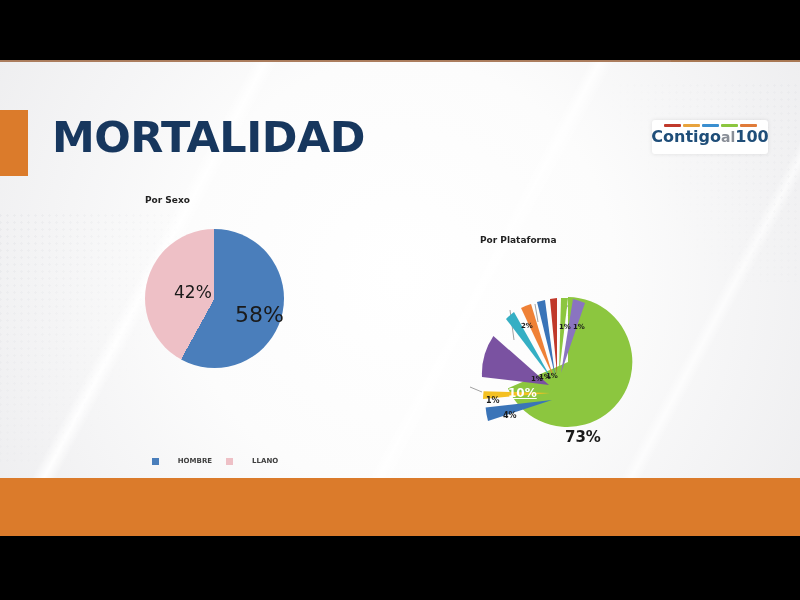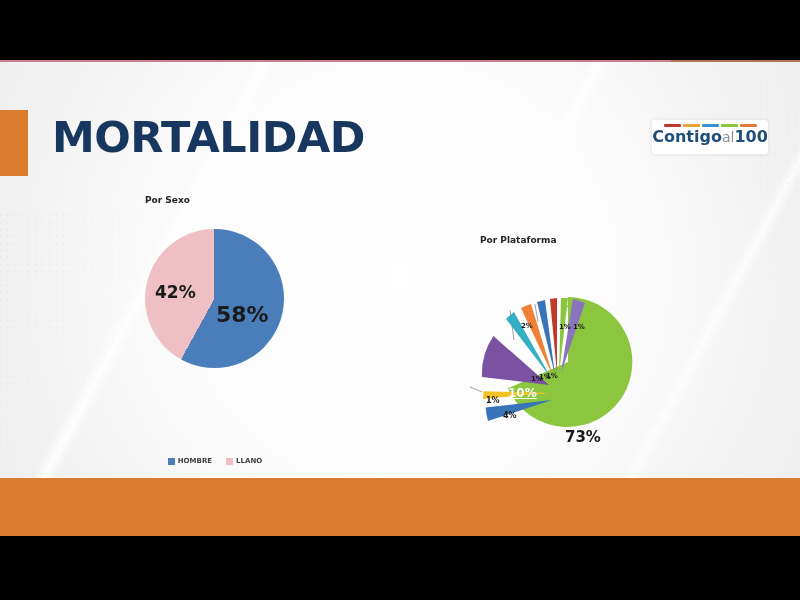--- a/index.html
+++ b/index.html
@@ -1,18 +1,18 @@
 <!DOCTYPE html>
 <html><head>
 <meta charset="utf-8">
 <style>
   html,body{margin:0;padding:0;background:#000;}
   body{width:800px;height:600px;overflow:hidden;font-family:"Liberation Sans",sans-serif;}
 
-  #stage{position:relative;width:671px;height:600px;background:#6d28d9;}
+  #stage{position:relative;width:671px;height:600px;background:#0f172a;}
 
   
   #slide{
     position:absolute;left:0;top:62px;width:800px;height:474px;
     background:
       linear-gradient(118deg, rgba(255,255,255,0) 0%, rgba(255,255,255,0) 24%, rgba(255,255,255,.95) 25.2%, rgba(255,255,255,0) 26.4%, rgba(255,255,255,0) 100%),
       linear-gradient(118deg, rgba(255,255,255,0) 0%, rgba(255,255,255,0) 56%, rgba(255,255,255,.85) 57%, rgba(255,255,255,0) 58.4%, rgba(255,255,255,0) 100%),
       linear-gradient(118deg, rgba(255,255,255,0) 0%, rgba(255,255,255,0) 80%, rgba(255,255,255,.7) 81%, rgba(255,255,255,0) 82%, rgba(255,255,255,0) 100%),
       radial-gradient(circle at 50% 45%, #ffffff 0%, #fcfcfc 45%, #ededef 100%);
     overflow:hidden;
@@ -48,46 +48,46 @@
     position:absolute;left:652px;top:58px;width:116px;height:34px;
     background:#ffffff;border-radius:3px;
     box-shadow:0 0 4px rgba(0,0,0,.10);
     display:flex;flex-direction:column;align-items:center;justify-content:flex-start;
     padding-top:4px;box-sizing:border-box;
   }
   #logo-dashes{display:flex;gap:2px;margin-bottom:2px;}
   #logo-dashes i{display:block;width:17px;height:3px;border-radius:1px;}
   #logo-text{font-family:"DejaVu Sans",sans-serif;font-size:16px;font-weight:bold;line-height:1;}
   #logo-text .c1{color:#1f4e79;}
-  #logo-text .c2{color:#8a8f98;font-weight:normal;font-size:14px;}
+  #logo-text .c2{color:#8a8f98;font-weight:bold;font-size:14px;}
   #logo-text .c3{color:#1f4e79;}
 
   
   .chart-title{
     position:absolute;font-size:9px;font-weight:bold;color:#222;
     font-family:"DejaVu Sans",sans-serif;text-align:left;
   }
   #sexo-title{left:145px;top:133px;width:120px;}
   #muni-title{left:480px;top:173px;width:130px;}
 
   #pie-sexo{
     position:absolute;left:145px;top:167px;width:139px;height:139px;border-radius:50%;
     background:conic-gradient(from 0deg,
        #4a7ebb 0deg 208.8deg,
        #eec0c6 208.8deg 360deg);
   }
-  .pie-lbl{position:absolute;font-family:"DejaVu Sans",sans-serif;font-weight:bold;color:#1a1a1a;}
+  .pie-lbl{position:absolute;font-family:"DejaVu Sans",sans-serif;font-weight:normal;color:#1a1a1a;margin-left:19px;}
   #lbl-58{left:216px;top:240px;font-size:22px;}
   #lbl-42{left:155px;top:220px;font-size:17px;}
 
   #legend-sexo{
     position:absolute;left:125px;top:395px;width:180px;
     display:flex;justify-content:center;gap:14px;
   }
-  .lg{display:flex;align-items:center;gap:3px;font-size:7px;font-weight:bold;color:#3f3f3f;
+  .lg{display:flex;align-items:center;gap:19px;font-size:7px;font-weight:bold;color:#3f3f3f;
       font-family:"DejaVu Sans",sans-serif;white-space:nowrap;}
   .lg i{width:7px;height:7px;display:block;}
 
   
   #muni-svg{position:absolute;left:452px;top:190px;}
   .mlbl{position:absolute;font-family:"DejaVu Sans",sans-serif;font-weight:bold;color:#1a1a1a;}
   #m73{left:565px;top:366px;font-size:15px;}
   #m10{left:508px;top:324px;font-size:12px;color:#fff;text-decoration:underline;}
   #m4 {left:503px;top:349px;font-size:8px;color:#1a1a1a;}
   #m1a{left:486px;top:334px;font-size:8px;color:#1a1a1a;}

